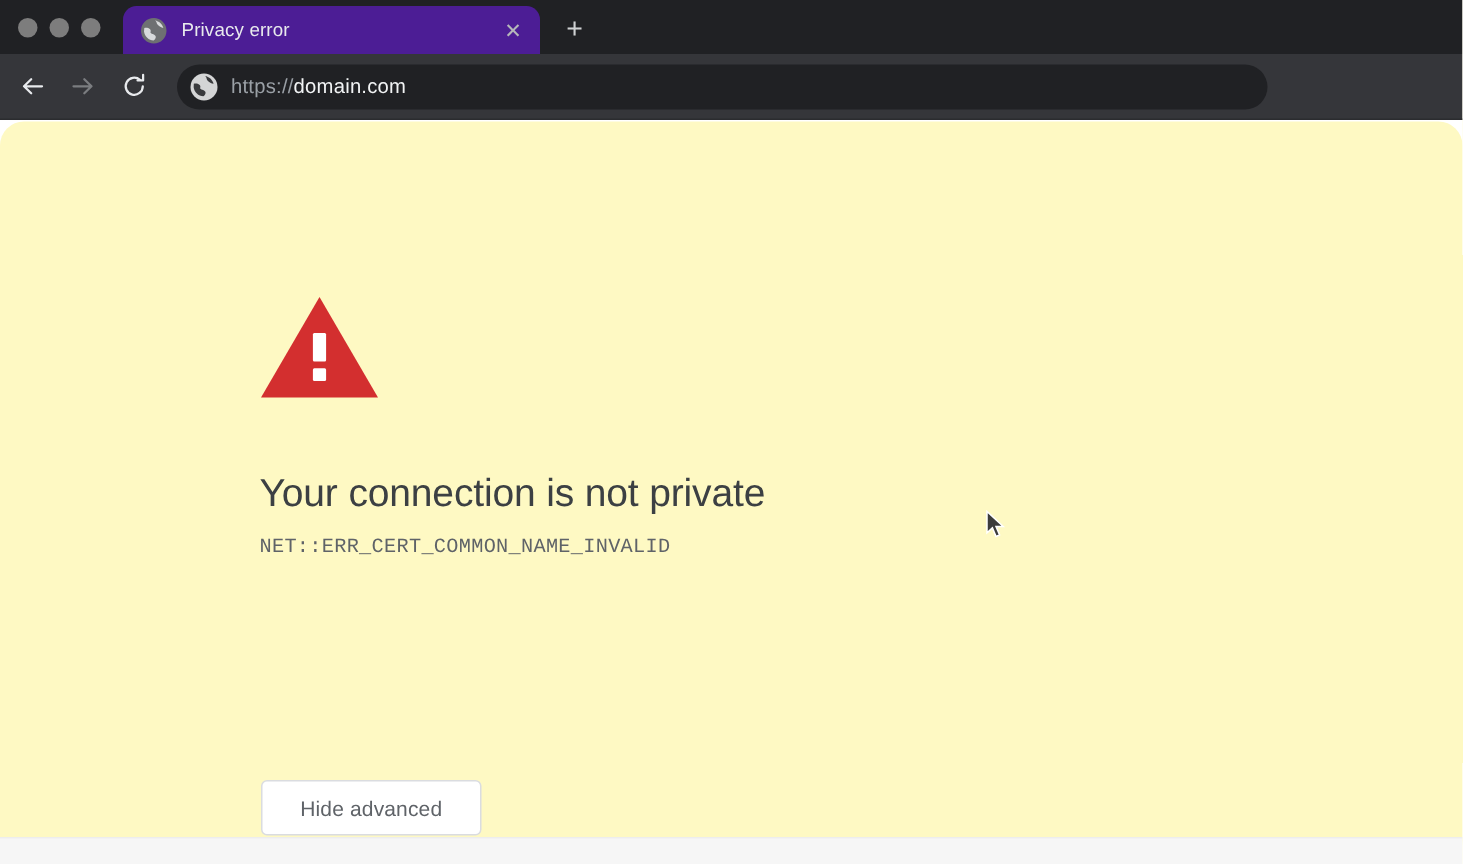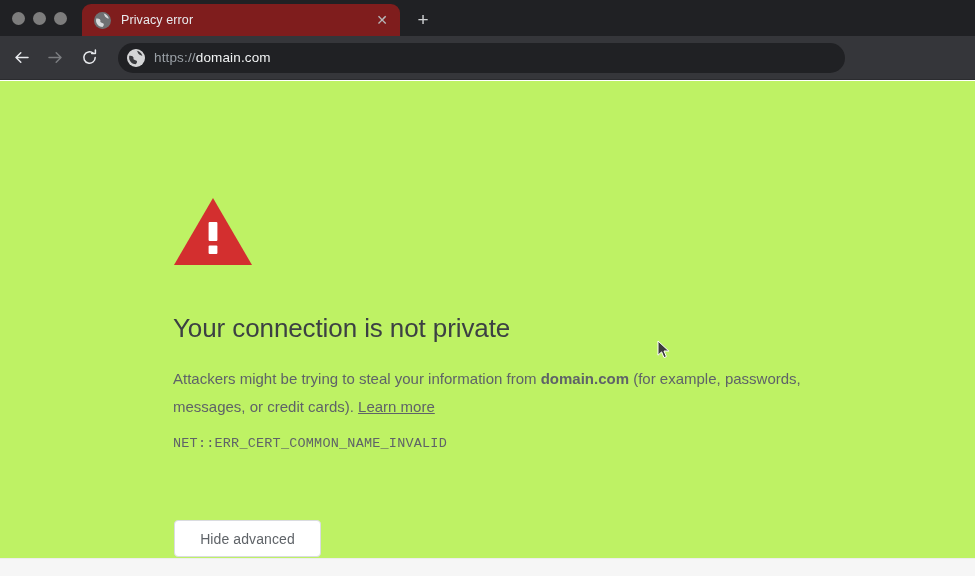--- a/index.html
+++ b/index.html
@@ -37,23 +37,23 @@
   }
   .tl-dot {
     width: 13px;
     height: 13px;
     border-radius: 50%;
     background: #7d7d7d;
     display: block;
   }
 
   .tab {
-    width: 318px;
+    width: 278px;
     height: 32px;
-    background: #7f1d1d;
+    background: #4c1d95;
     border-radius: 9px 9px 0 0;
     display: flex;
     align-items: center;
     padding: 0 10px 0 12px;
     position: relative;
   }
   .tab-favicon {
     width: 17px;
     height: 17px;
     border-radius: 50%;
@@ -145,21 +145,22 @@
   }
   .omni-scheme { color: #9aa0a6; }
 
   
   .page {
     position: absolute;
     top: 81px;
     left: 0;
     right: 0;
     bottom: 0;
-    background: #bef264;
+    background: #fef9c3;
+    border-radius: 16px;
   }
 
   .interstitial {
     position: absolute;
     left: 173px;
     top: 115px;
     width: 700px;
   }
 
   .warn-icon { width: 80px; height: 72px; display: block; }
@@ -324,21 +325,20 @@
       <span>
         <svg class="warn-icon" viewBox="0 0 80 72" aria-hidden="true">
           <path d="M40 2 L79 69 L1 69 Z" fill="#d32f2f"></path>
           <rect x="35.6" y="26" width="8.8" height="19" rx="1" fill="#ffffff"></rect>
           <rect x="35.6" y="49.5" width="8.8" height="8.5" rx="1" fill="#ffffff"></rect>
         </svg>
       </span>
 
       <h1 class="headline">Your connection is not private</h1>
 
-      <p class="para"><span>Attackers might be trying to steal your information from </span><b>domain.com</b><span> (for example, passwords, messages, or credit cards). </span><a class="lnk" href="#">Learn more</a></p>
 
       <div class="errcode">NET::ERR_CERT_COMMON_NAME_INVALID</div>
     </div>
 
     <div class="btnrow">
       <button class="btn btn-secondary">Hide advanced</button>
     </div>
 
     <div class="bottom-strip"></div>
 

